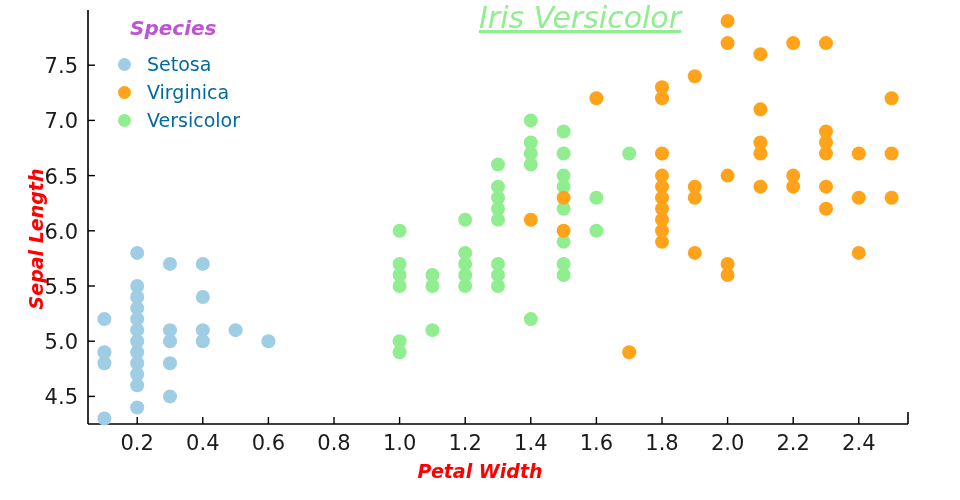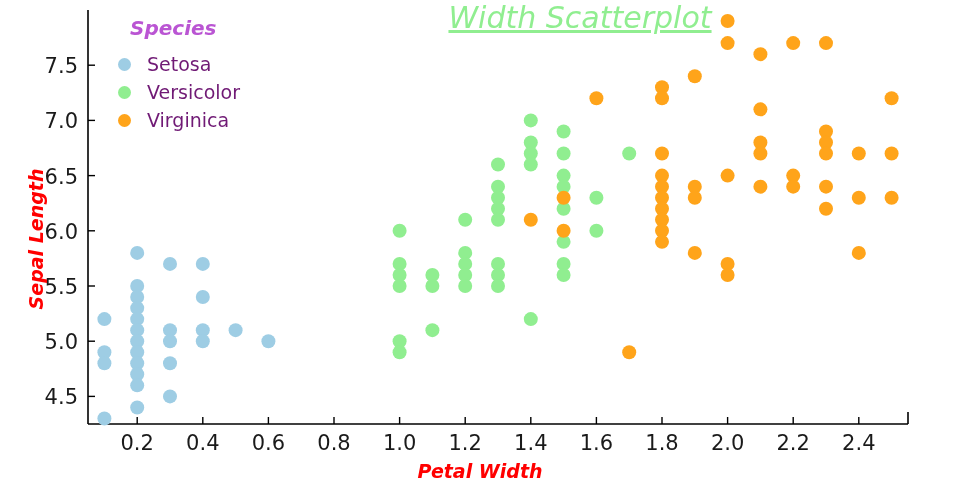--- a/index.html
+++ b/index.html
@@ -86,21 +86,21 @@
   .legend-swatch {
     width: 13px;
     height: 13px;
     border-radius: 50%;
     margin-right: 16px;
     flex: none;
   }
   .legend-label {
     font-family: "DejaVu Sans", sans-serif;
     font-size: 19px;
-    color: #701a75;
+    color: #0369a1;
     white-space: nowrap;
   }
   .tick-text {
     font-family: "DejaVu Sans", sans-serif;
     font-size: 21px;
     fill: #1a1a1a;
   }
 </style>
 </head>
 <body>
@@ -263,34 +263,34 @@
           <circle cx="858.80" cy="153.52" r="7"></circle>
           <circle cx="858.80" cy="197.68" r="7"></circle>
           <circle cx="858.80" cy="252.88" r="7"></circle>
           <circle cx="891.60" cy="98.32" r="7"></circle>
           <circle cx="891.60" cy="153.52" r="7"></circle>
           <circle cx="891.60" cy="197.68" r="7"></circle>
         </g>
       </g>
   </svg>
 
-  <div class="chart-title">Width Scatterplot</div>
+  <div class="chart-title">Iris Versicolor</div>
 
   <div class="axis-label-x">Petal Width</div>
   <div class="axis-label-y">Sepal Length</div>
 
   <div class="legend">
     <div class="legend-title">Species</div>
     <div class="legend-row">
       <span class="legend-swatch" style="background:#9ecde4"></span>
       <span class="legend-label">Setosa</span>
     </div>
     <div class="legend-row">
+      <span class="legend-swatch" style="background:#ffa41a"></span>
+      <span class="legend-label">Virginica</span>
+    </div>
+    <div class="legend-row">
       <span class="legend-swatch" style="background:#90ee90"></span>
       <span class="legend-label">Versicolor</span>
     </div>
-    <div class="legend-row">
-      <span class="legend-swatch" style="background:#ffa41a"></span>
-      <span class="legend-label">Virginica</span>
-    </div>
   </div>
 
 </div>
 
 </body></html>

